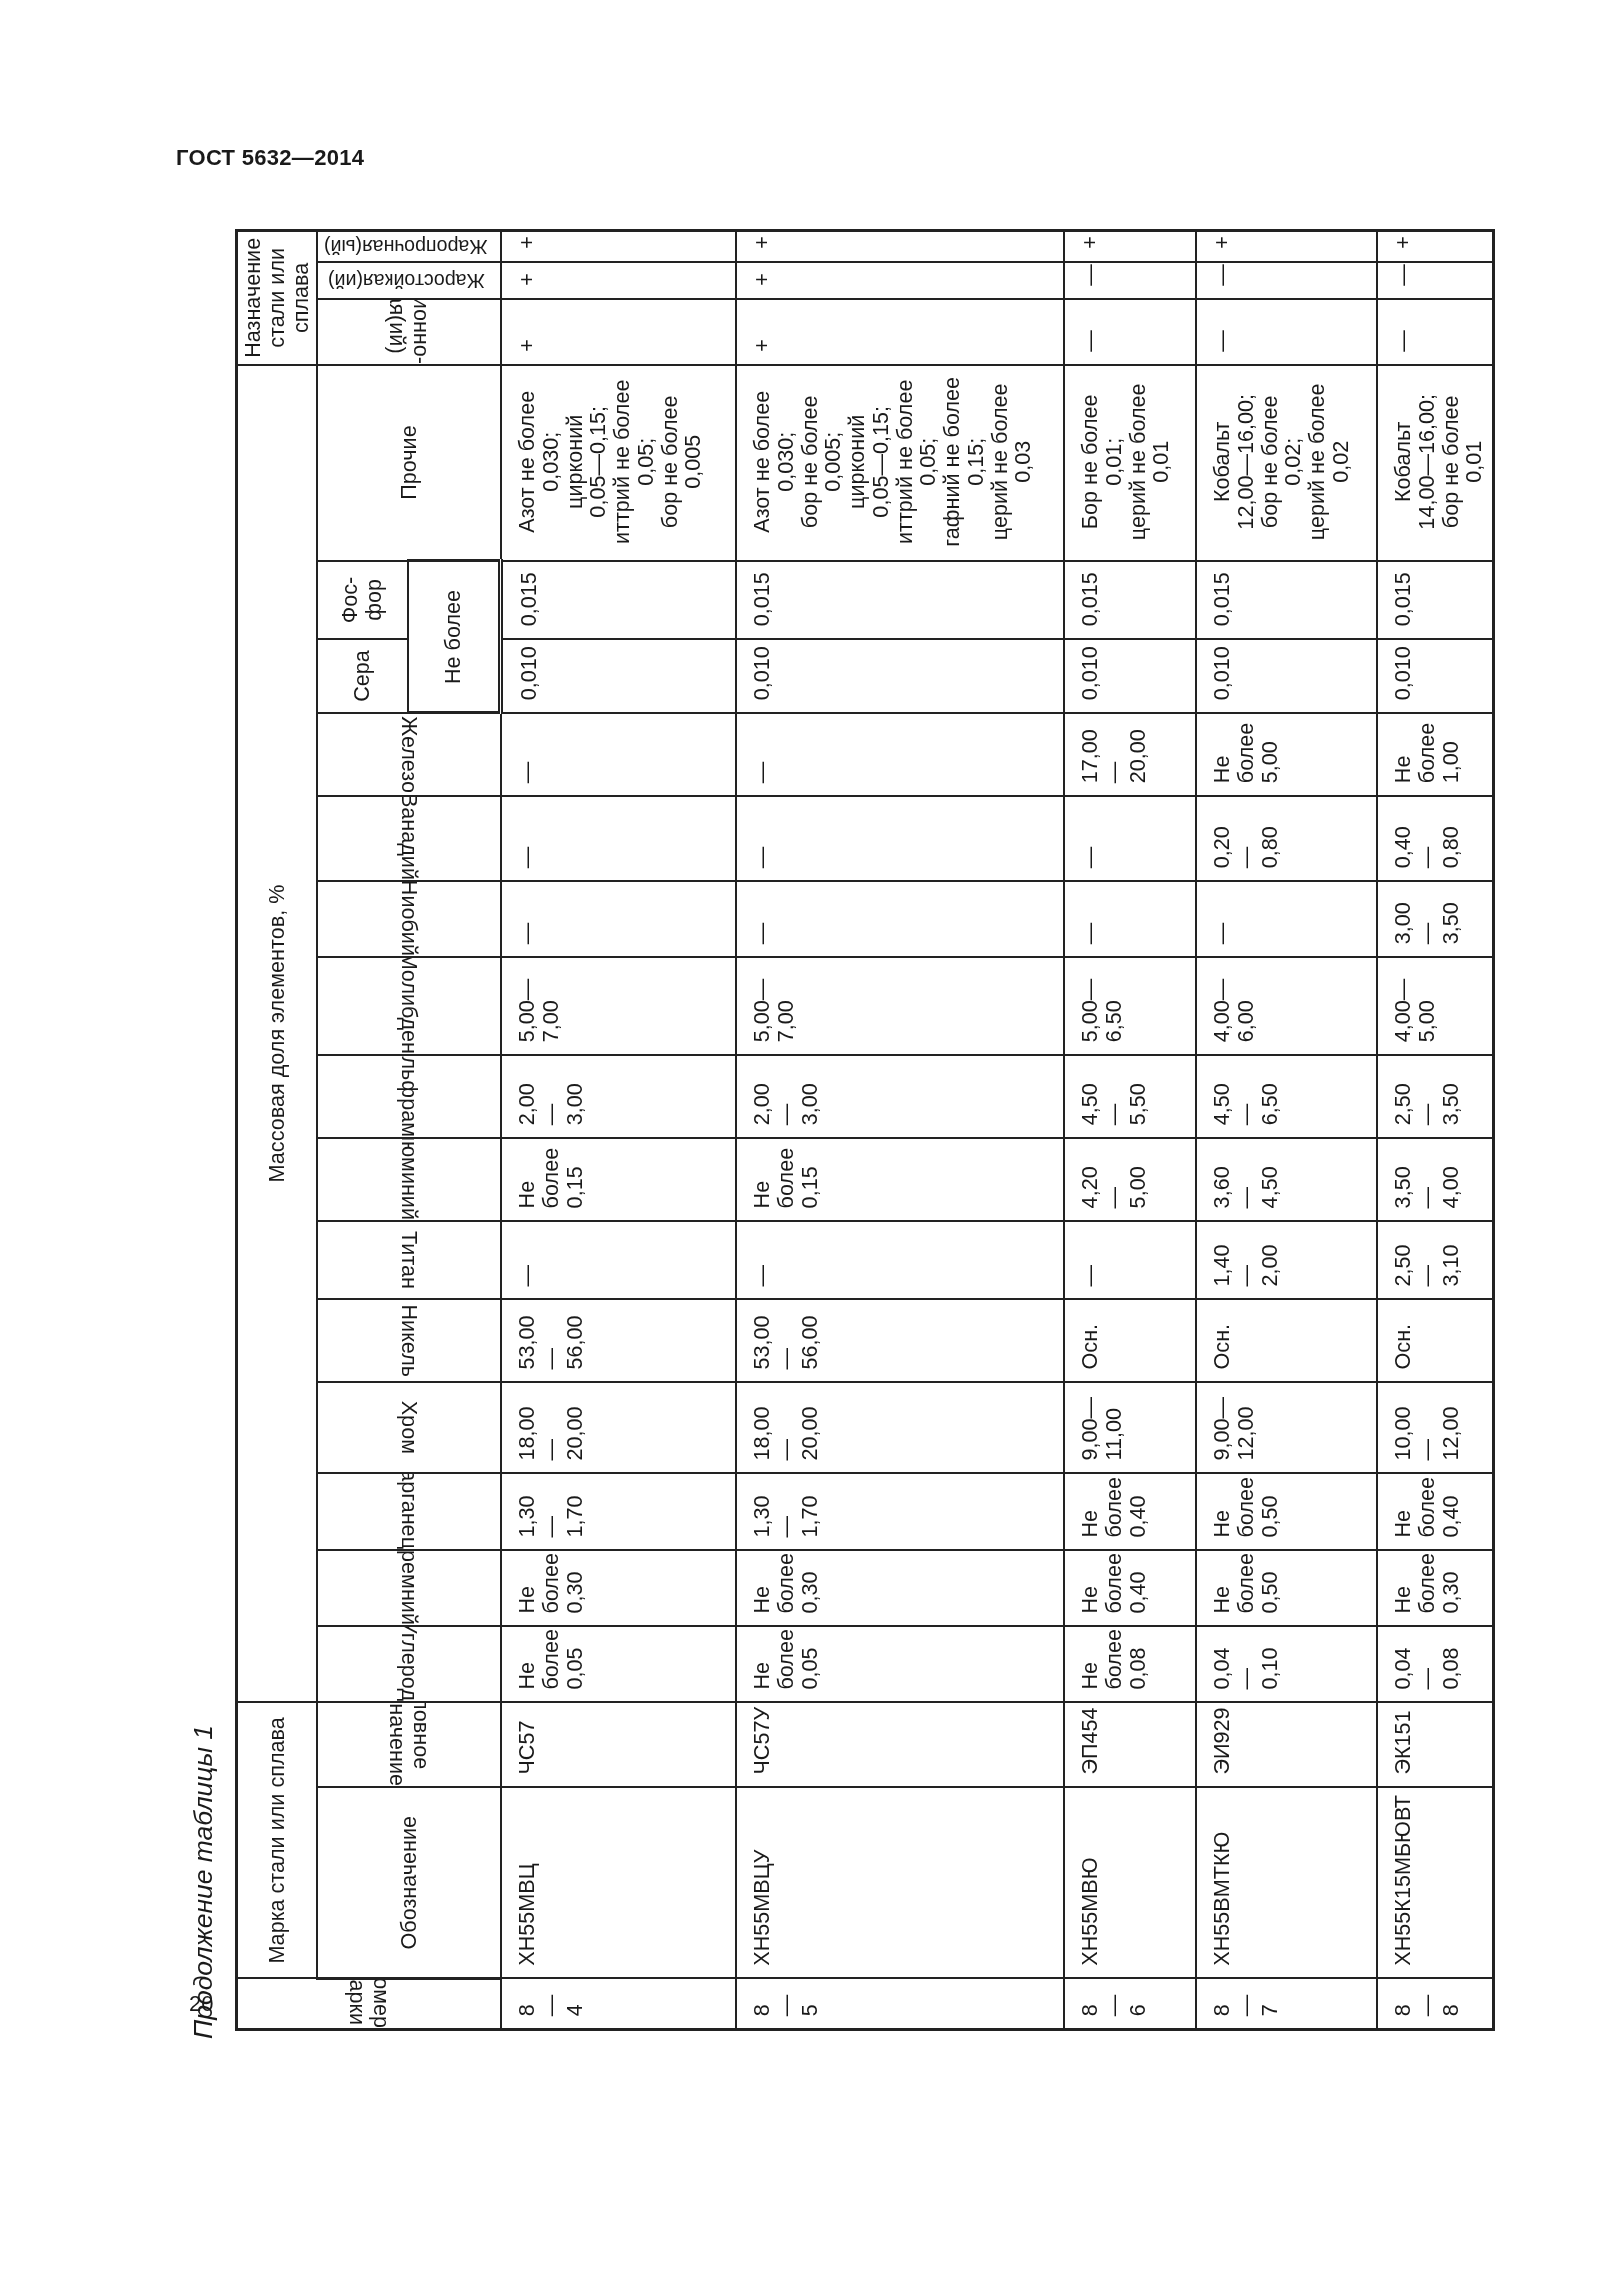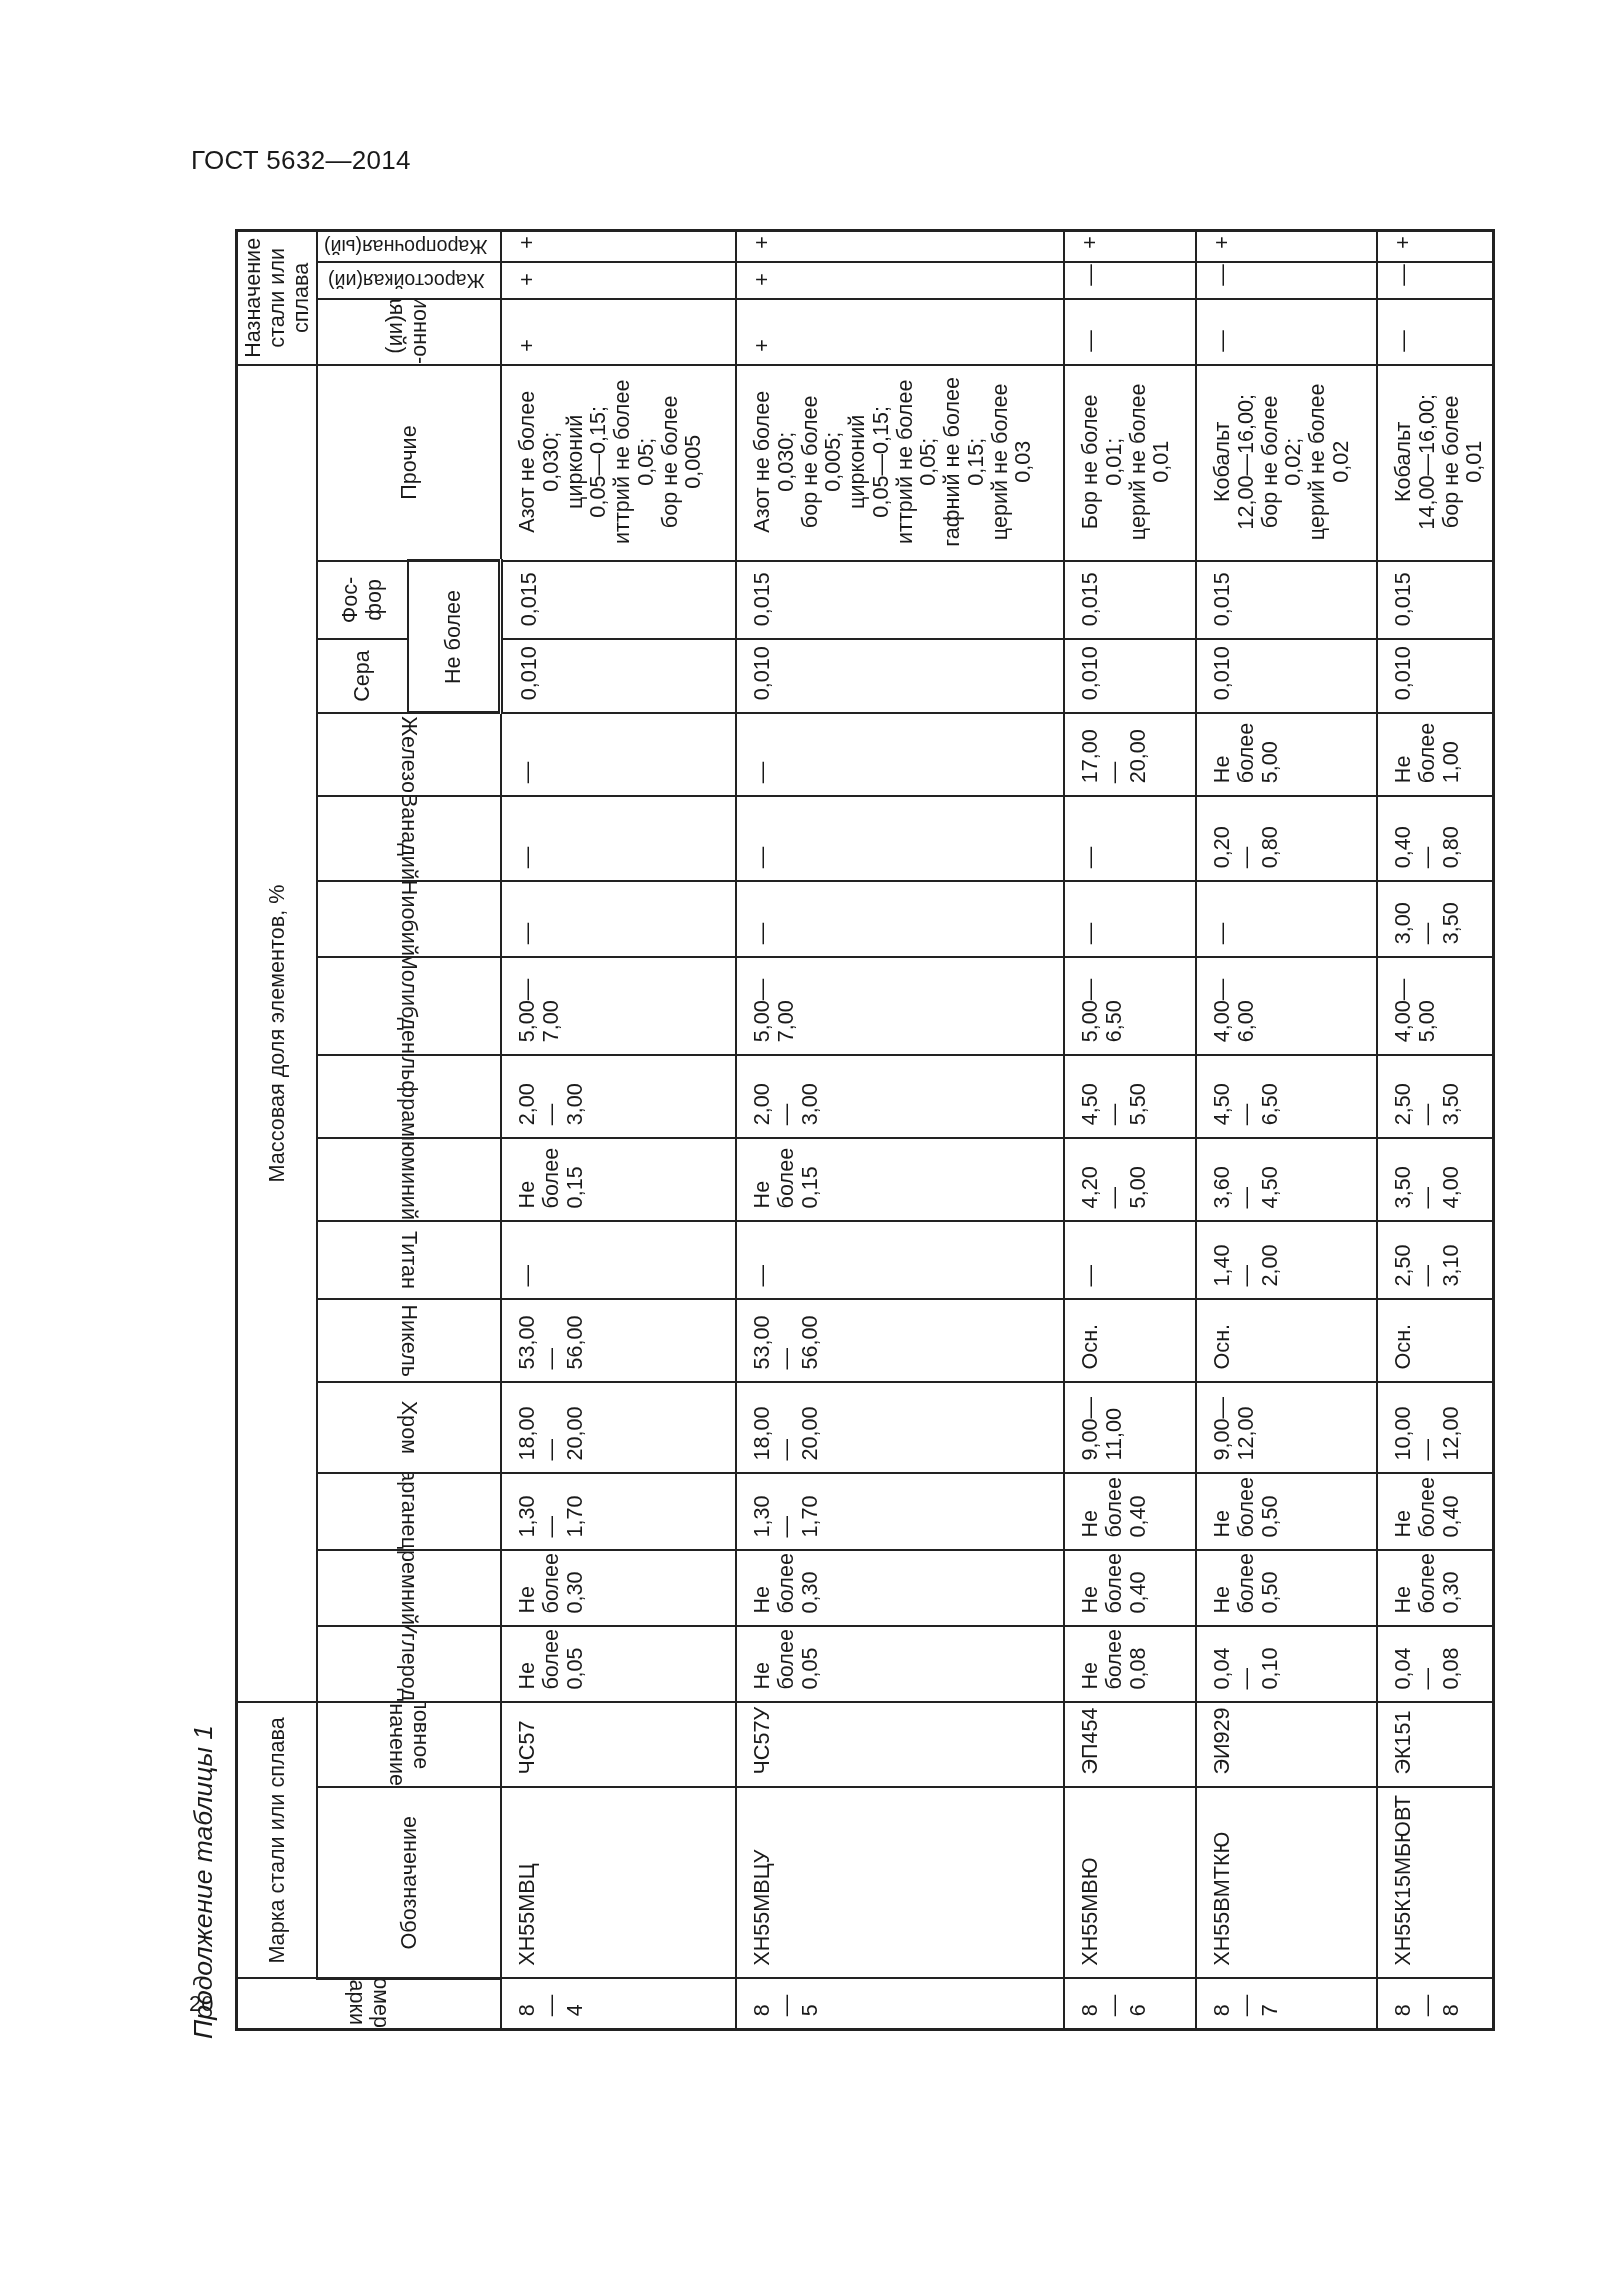--- a/index.html
+++ b/index.html
@@ -1,22 +1,22 @@
 <!DOCTYPE html>
 <html><head>
 <meta charset="utf-8">
 <style>
   html, body { margin: 0; padding: 0; }
   body {
     width: 1621px; height: 2293px; background: #ffffff; position: relative; overflow: hidden;
     font-family: "Liberation Sans", "DejaVu Sans", sans-serif; color: #1a1a1a;
   }
   .doc-title {
-    position: absolute; left: 191px; top: 145px;
-    font-size: 26px; font-weight: normal; letter-spacing: 0.3px;
+    position: absolute; left: 176px; top: 145px;
+    font-size: 22px; font-weight: bold; letter-spacing: 0.3px;
   }
   .page-number {
     position: absolute; left: 189px; top: 1991px; font-size: 22px;
   }
   .caption {
     position: absolute; left: 188px; top: 2039px;
     transform-origin: 0 0; transform: rotate(-90deg);
     font-size: 26.5px; font-style: italic; white-space: nowrap;
   }
   

